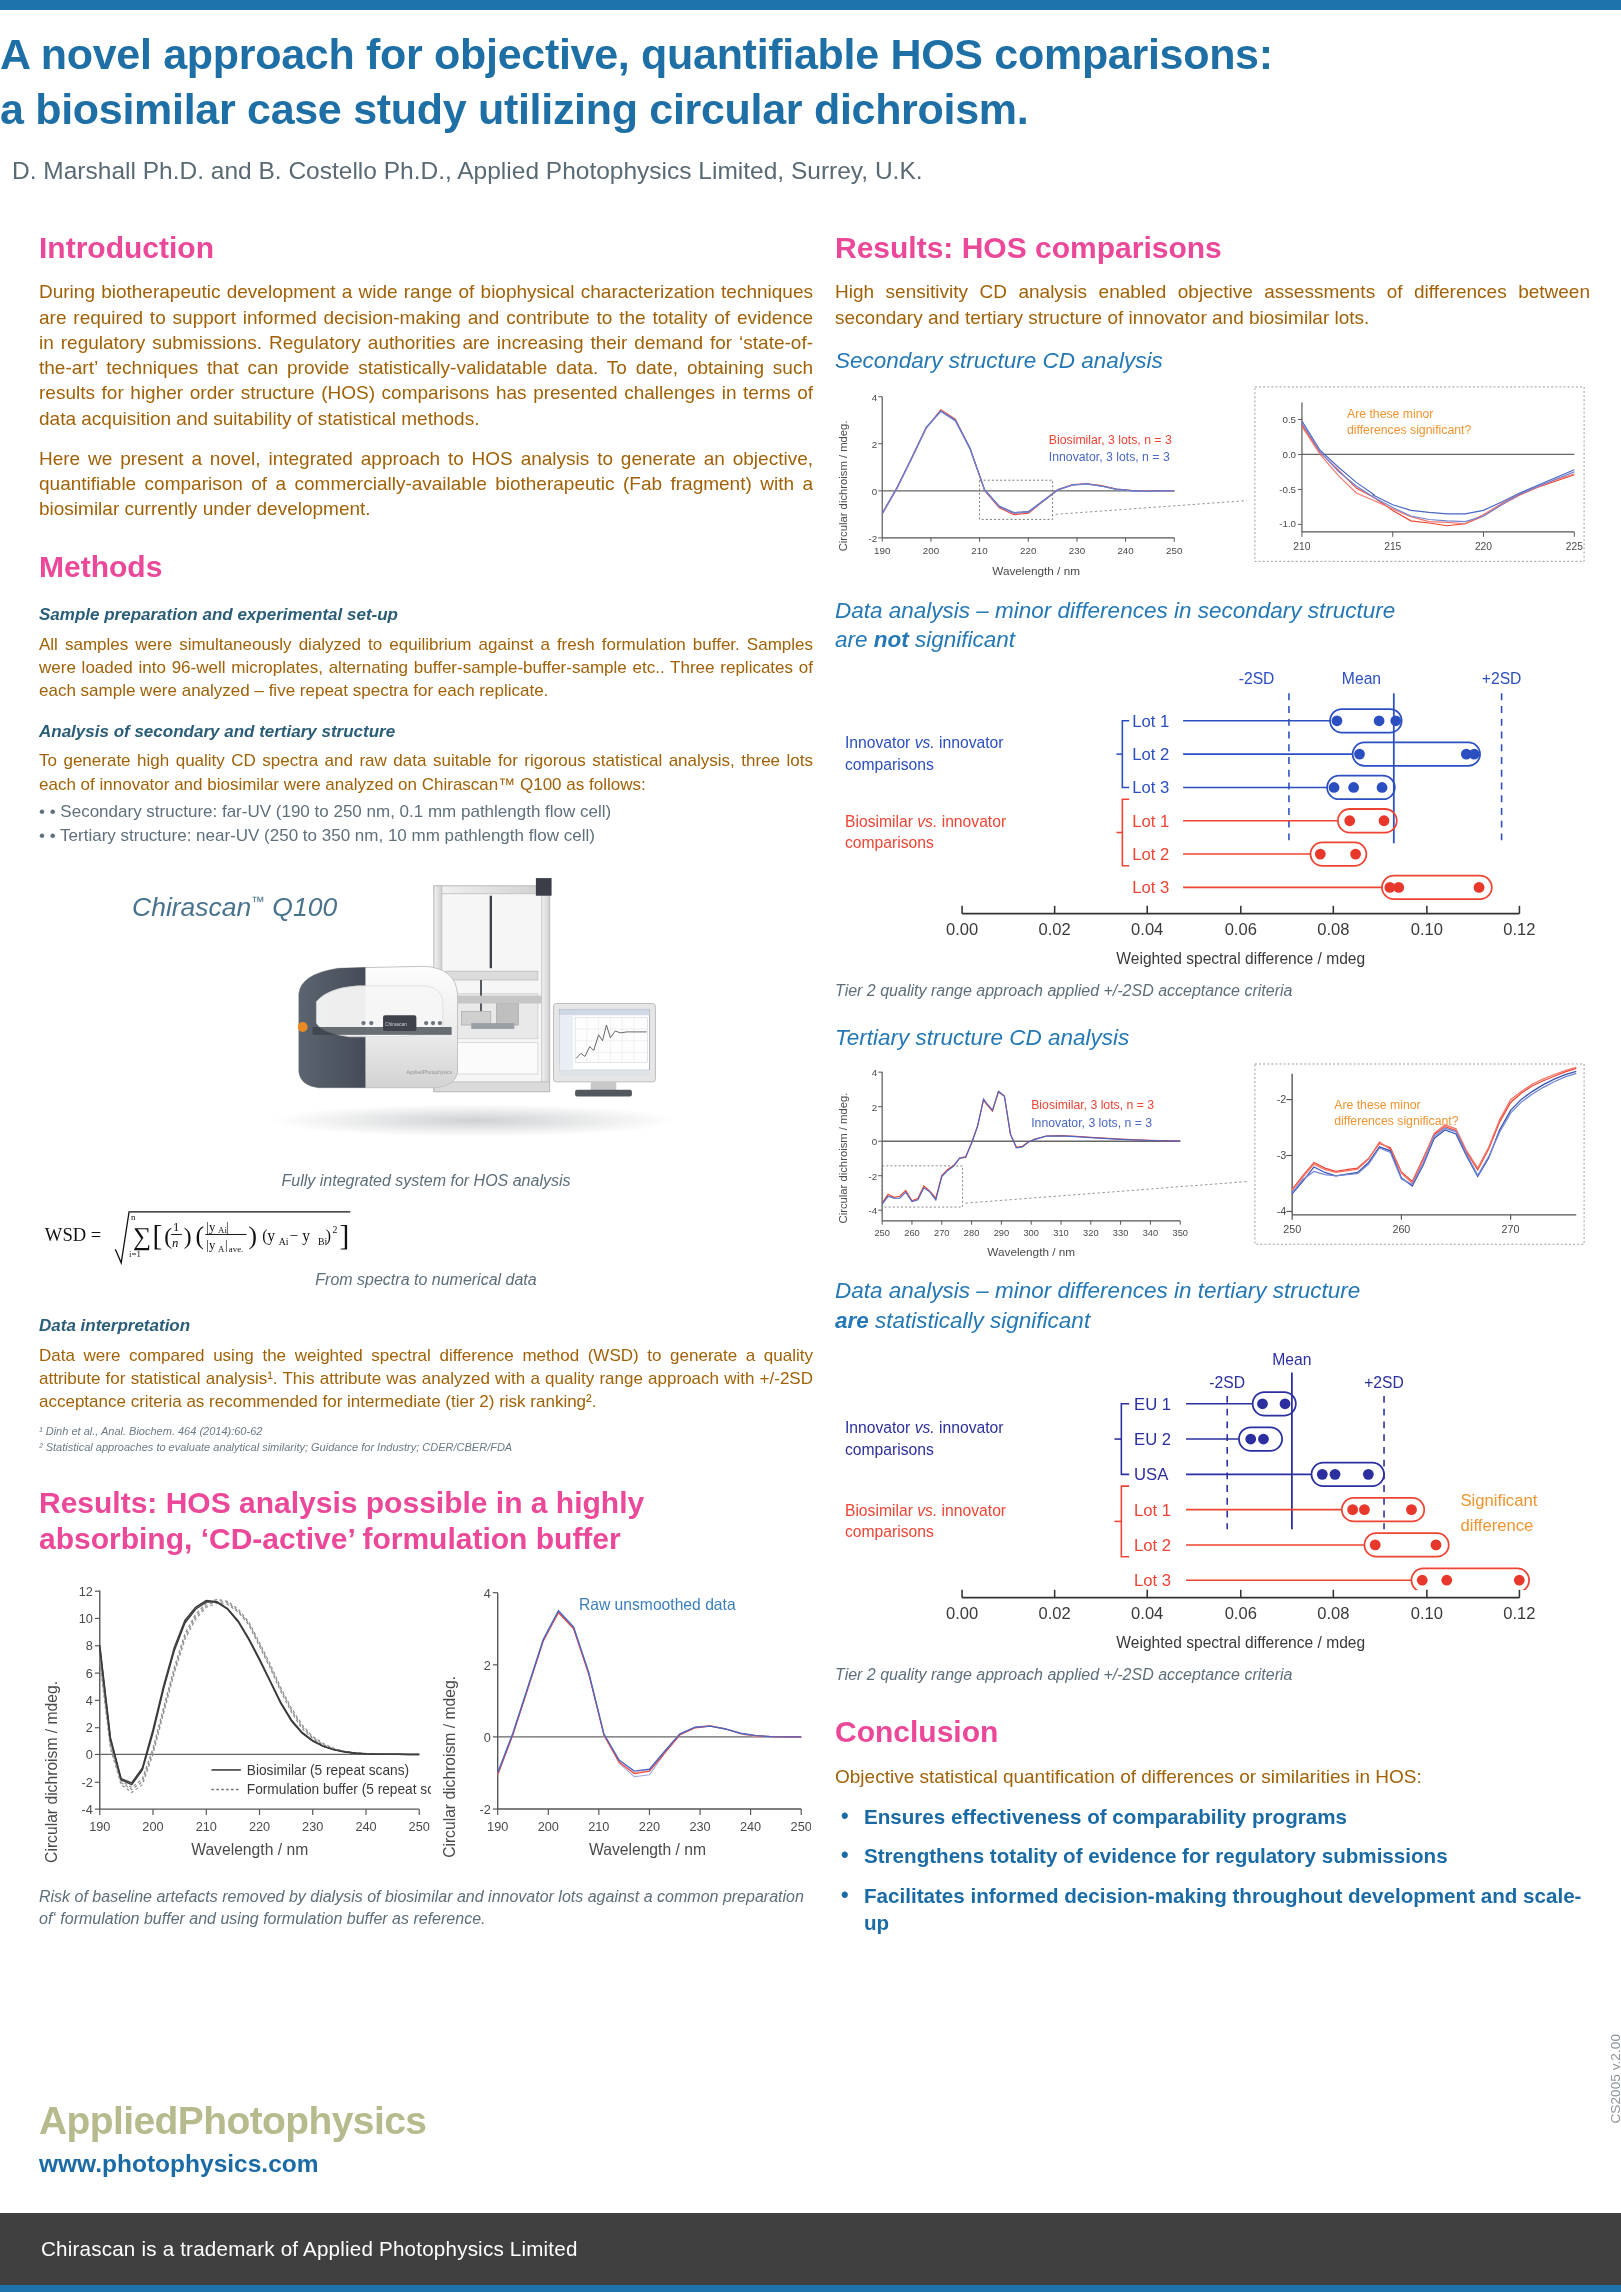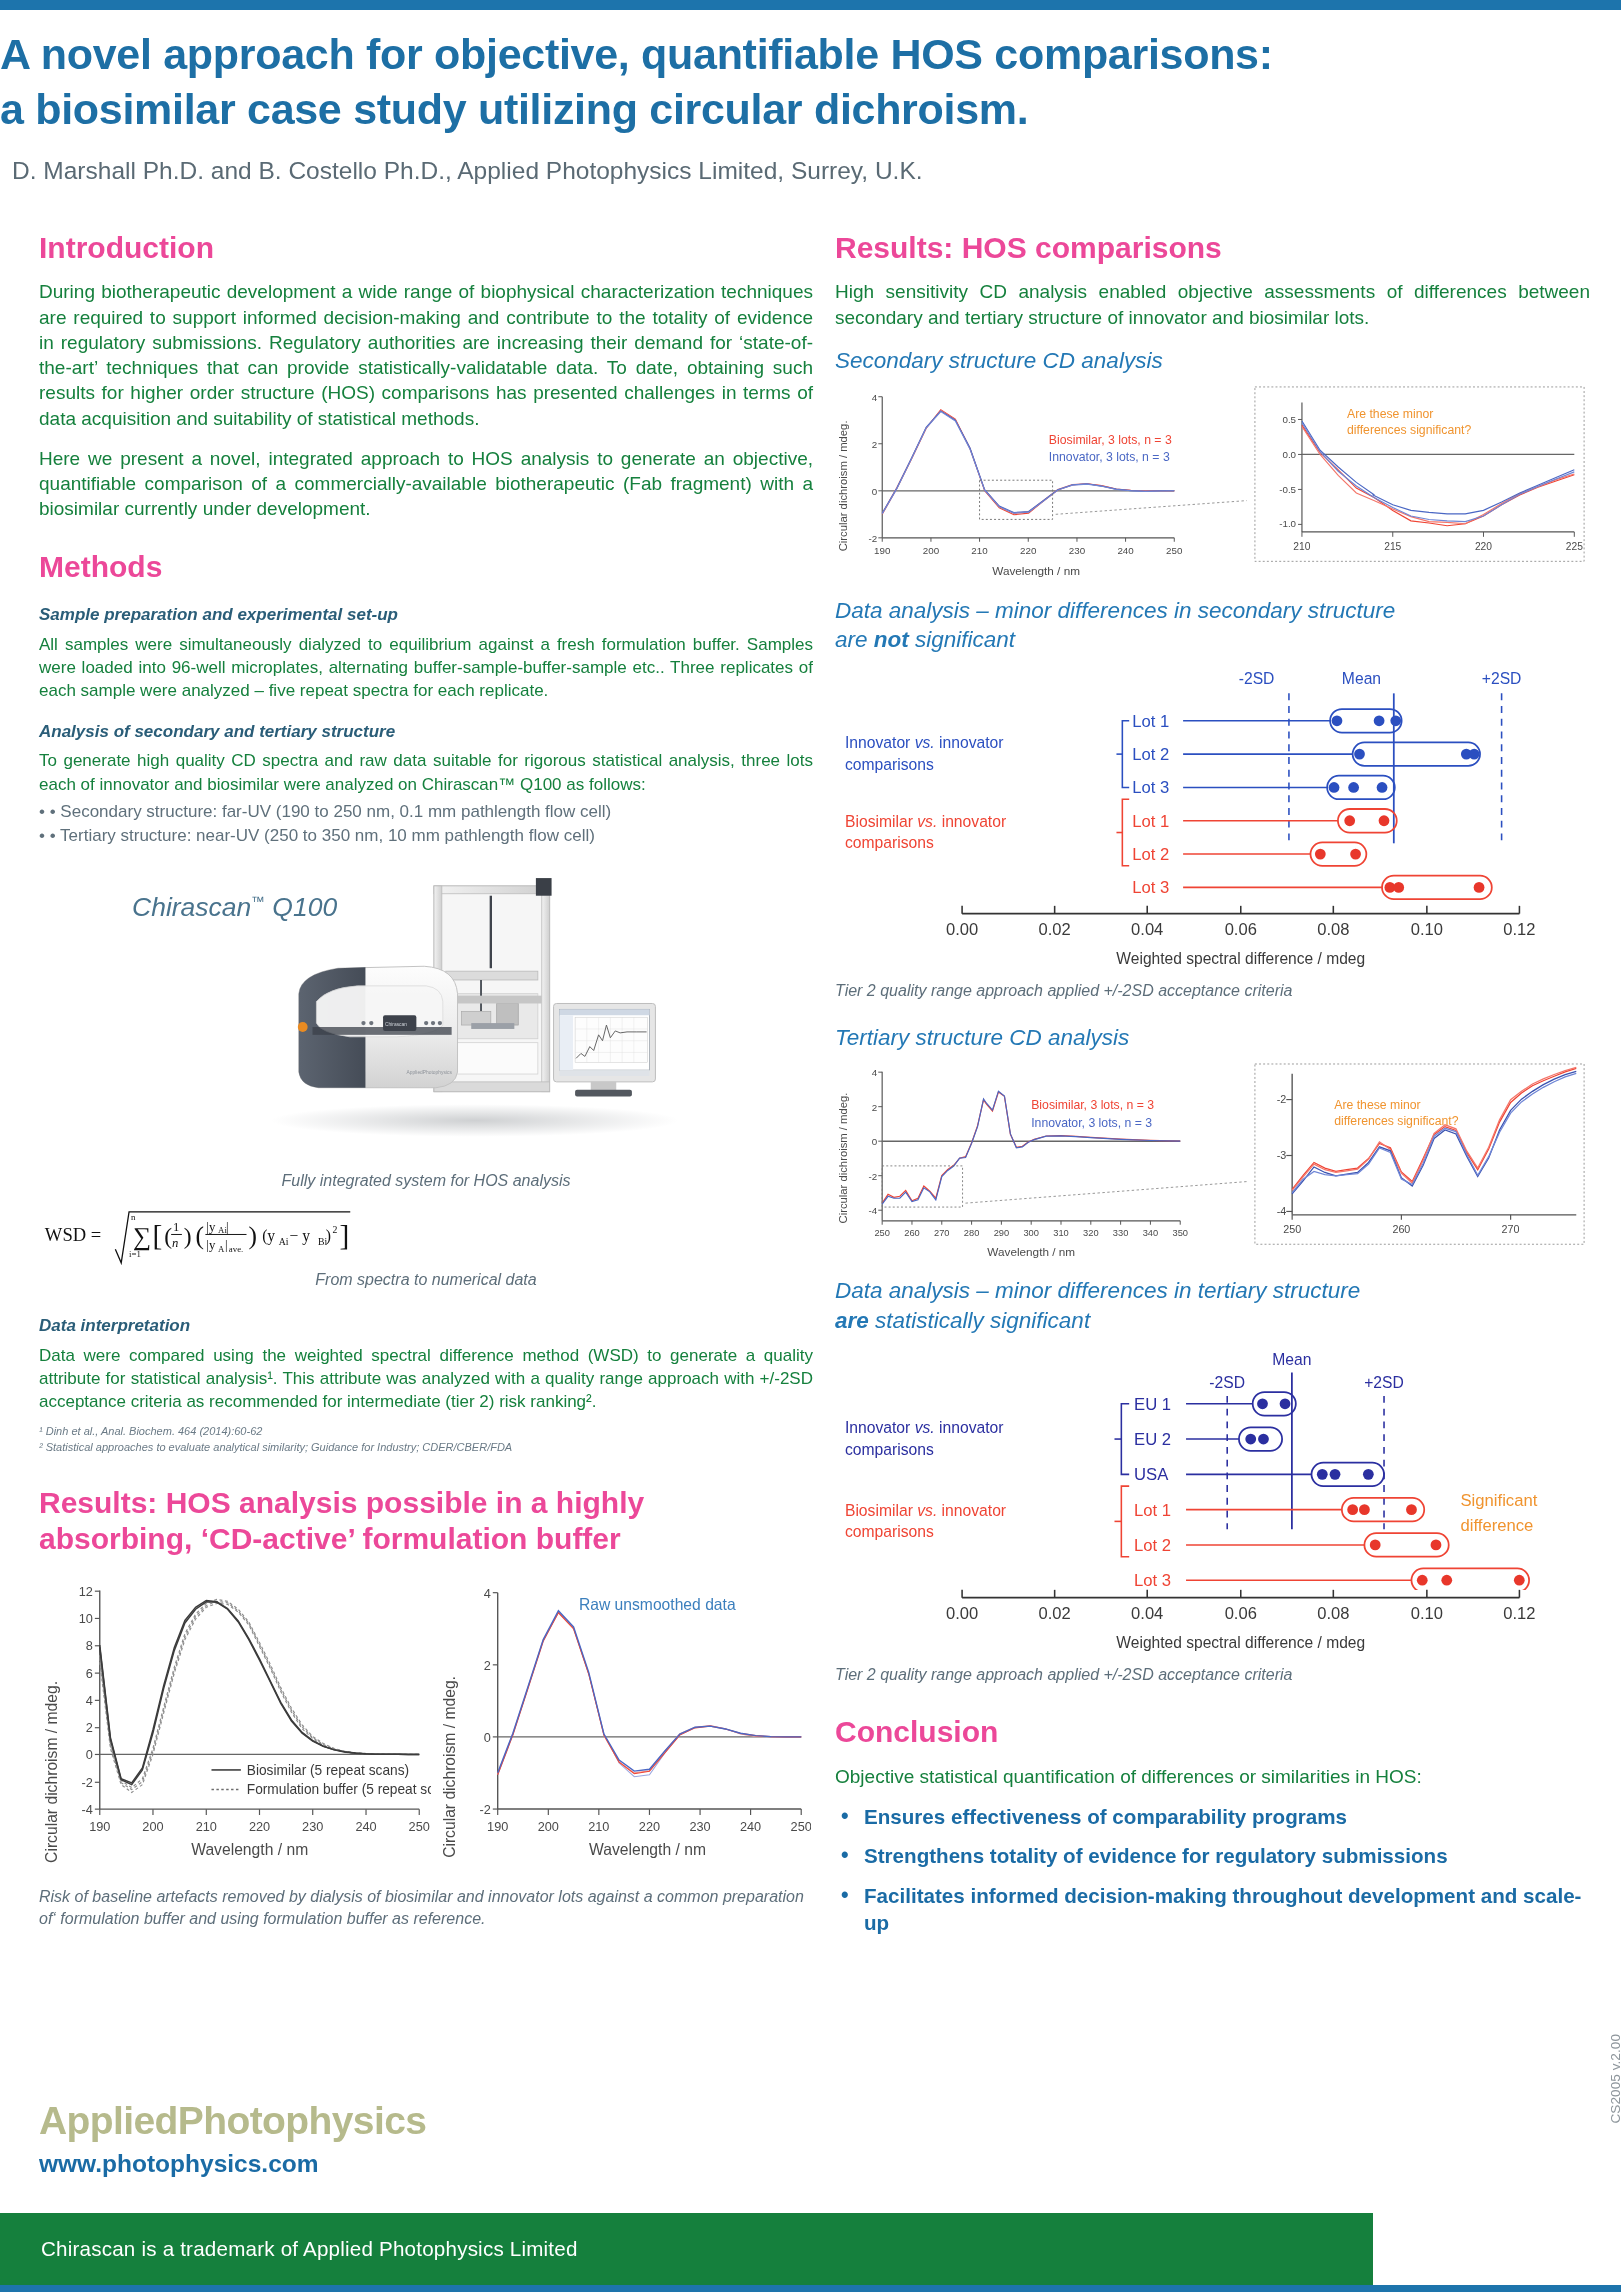--- a/index.html
+++ b/index.html
@@ -6,22 +6,22 @@
   html, body { width: 1621px; height: 2293px; }
   body {
     font-family: "Liberation Sans", sans-serif;
     background: #ffffff;
     position: relative;
     overflow: hidden;
   }
   .topbar { position:absolute; left:0; top:0; width:1621px; height:9.8px; background:#1d74ac; }
   .bottombar { position:absolute; left:0; bottom:0; width:1621px; height:7.8px; background:#1d74ac; }
   .footer-band {
-    position:absolute; left:0; top:2213px; width:1373px; height:72px;
-    background:#15803d; color:#ffffff;
+    position:absolute; left:0; top:2213px; width:1621px; height:72px;
+    background:#404040; color:#ffffff;
     display:flex; align-items:center; padding-left:41px;
     font-size:20.6px; letter-spacing:0.2px;
   }
 
   
   .title-wrap { position:absolute; left:0; top:27.4px; width:1621px; text-align:left; }
   .title {
     color:#1d6fa5; font-weight:bold; font-size:43px; line-height:1.28;
     letter-spacing:-0.3px;
   }
@@ -38,21 +38,21 @@
   h3.subsec {
     color:#2a5d78; font-weight:bold; font-style:italic; font-size:17px;
     margin:19.6px 0 7.8px 0;
   }
   h3.ital {
     color:#2378b5; font-style:italic; font-size:22.5px; font-weight:normal;
     margin:15.7px 0 7.8px 0; line-height:1.3;
   }
   h3.ital b { font-weight:bold; }
   p.body {
-    color:#15803d; font-size:19px; line-height:1.33; text-align:justify;
+    color:#a16207; font-size:19px; line-height:1.33; text-align:justify;
     margin-bottom:14.7px;
   }
   p.body.small { font-size:17px; line-height:1.36; }
   ul.plain { list-style:none; color:#5f707b; font-size:17px; line-height:1.45; }
   ul.plain li:before { content:"• "; }
   .refs { color:#6a7a86; font-size:11px; font-style:italic; line-height:1.5; margin-top:9.8px; }
   .caption { color:#5d6e7a; font-size:16px; font-style:italic; line-height:1.35; margin-top:9.8px; }
   .caption-c { text-align:center; }
 
   

